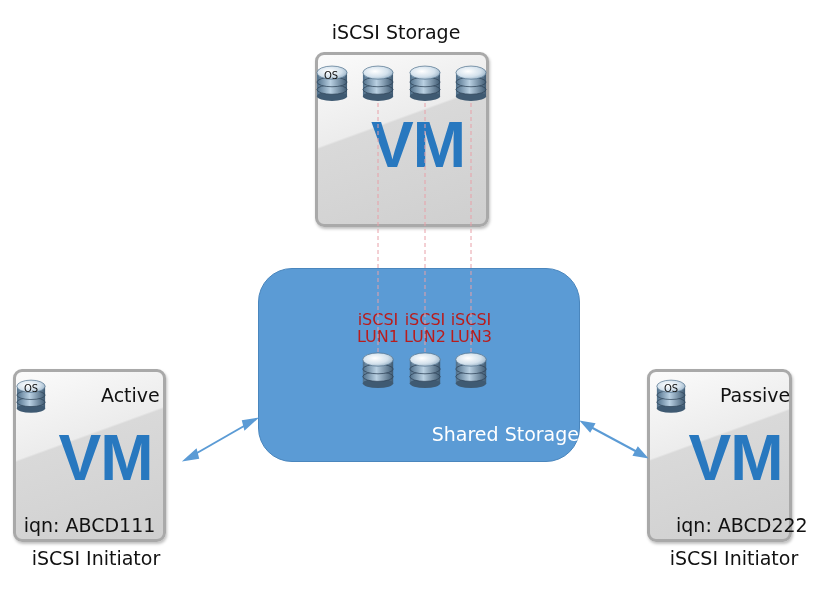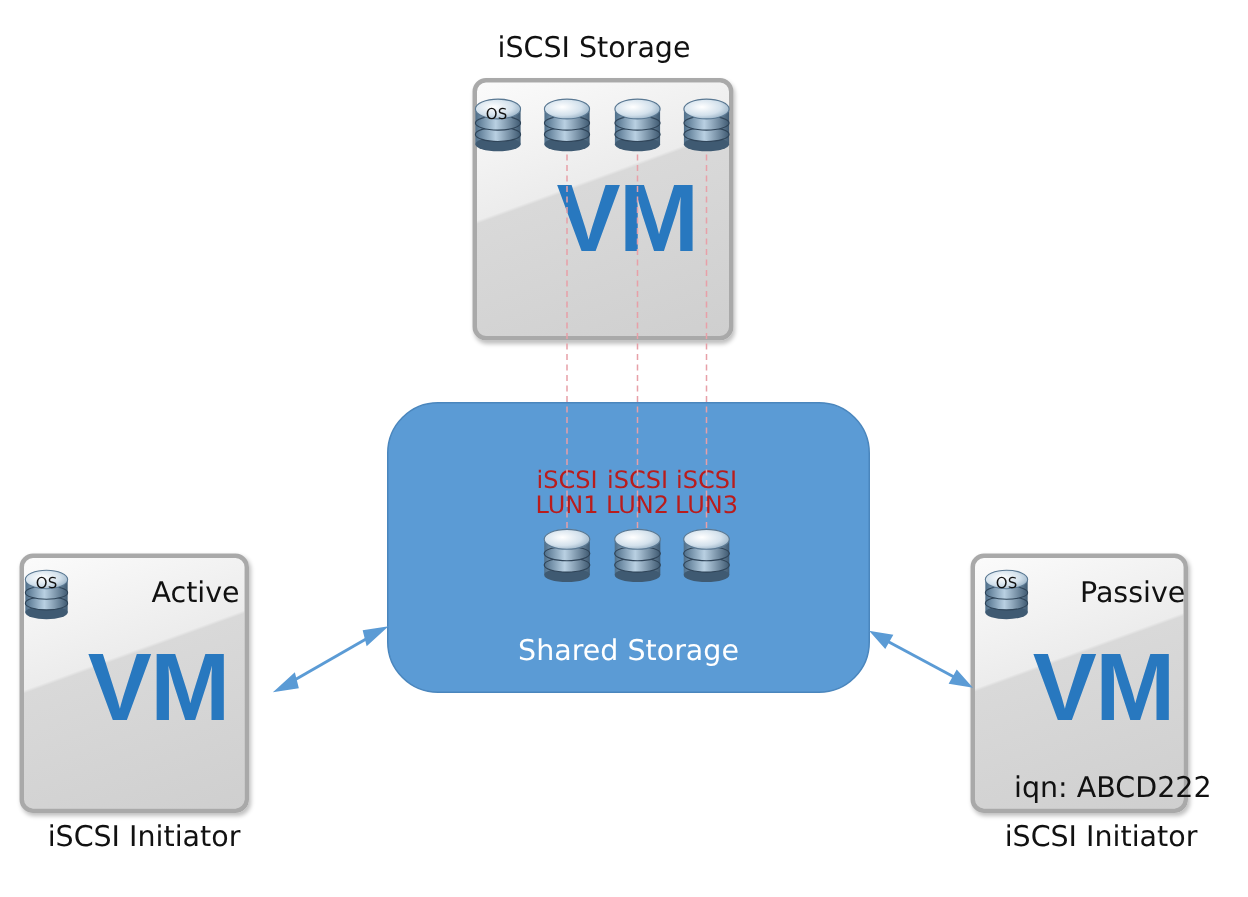--- a/index.html
+++ b/index.html
@@ -8,21 +8,21 @@
   .caption{font-size:19px;color:#111;white-space:nowrap;text-align:center;}
   .vm-box{position:absolute;border:3px solid #a9a9a9;border-radius:9px;
     background:linear-gradient(160deg,#fbfbfb 0%,#ececec 40%,#d9d9d9 41%,#cfcfcf 100%);
     box-shadow:1px 2px 3px rgba(0,0,0,0.25);box-sizing:border-box;}
   .vm-label{position:absolute;left:0;right:0;text-align:center;font-family:"Liberation Sans","DejaVu Sans",sans-serif;
     font-weight:bold;font-size:64px;color:#2878bf;letter-spacing:-1px;line-height:1;padding-left:32px;}
   .iqn{position:absolute;left:0;right:0;text-align:center;font-size:19px;color:#111;white-space:nowrap;}
   .state{position:absolute;font-size:19px;color:#111;}
   .storage{position:absolute;left:258px;top:268px;width:322px;height:194px;background:#5b9bd5;
     border:1px solid #4a86bd;border-radius:34px;box-sizing:border-box;}
-  .storage-label{position:absolute;left:0;right:0;bottom:16px;text-align:center;color:#fff;font-size:19px;}
+  .storage-label{position:absolute;left:0;right:0;bottom:16px;text-align:right;color:#fff;font-size:19px;}
   .lun-label{position:absolute;width:60px;text-align:center;font-size:16px;line-height:17px;color:#b91c1c;}
   svg.overlay{position:absolute;left:0;top:0;width:832px;height:598px;pointer-events:none;}
 </style>
 </head>
 <body>
 
 <svg width="0" height="0" style="position:absolute">
   <defs>
     <linearGradient id="diskSide" x1="0" x2="1" y1="0" y2="0">
       <stop offset="0" stop-color="#4f6f8a"></stop>
@@ -61,20 +61,21 @@
   <div>LUN2</div>
 </div>
 <div class="lun-label" style="left:441px;top:311px;">
   <div>iSCSI</div>
   <div>LUN3</div>
 </div>
 
 <div class="vm-box" style="left:13px;top:369px;width:153px;height:173px;">
   <div class="state" style="left:85px;top:12px;">Active</div>
   <div class="vm-label" style="top:54px;">VM</div>
+  <div class="iqn" style="top:142px;">iqn: ABCD111</div>
 </div>
 <div class="abs caption" style="left:16px;top:547px;width:160px;">iSCSI Initiator</div>
 
 <div class="vm-box" style="left:647px;top:369px;width:145px;height:173px;">
   <div class="state" style="left:70px;top:12px;">Passive</div>
   <div class="vm-label" style="top:54px;">VM</div>
   <div class="iqn" style="top:142px;padding-left:26px;">iqn: ABCD222</div>
 </div>
 <div class="abs caption" style="left:654px;top:547px;width:160px;">iSCSI Initiator</div>
 

